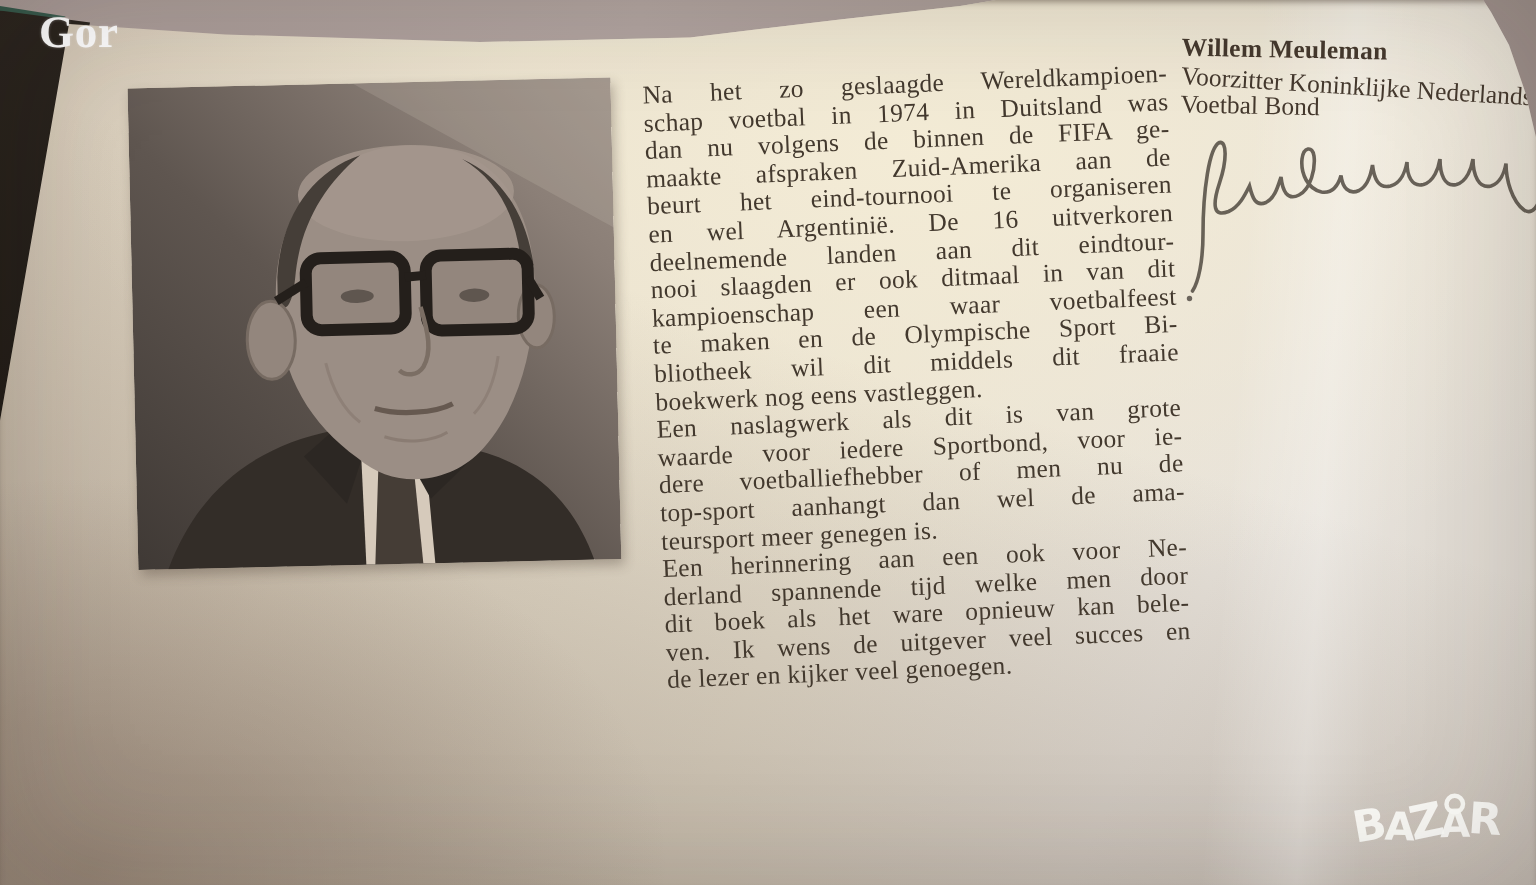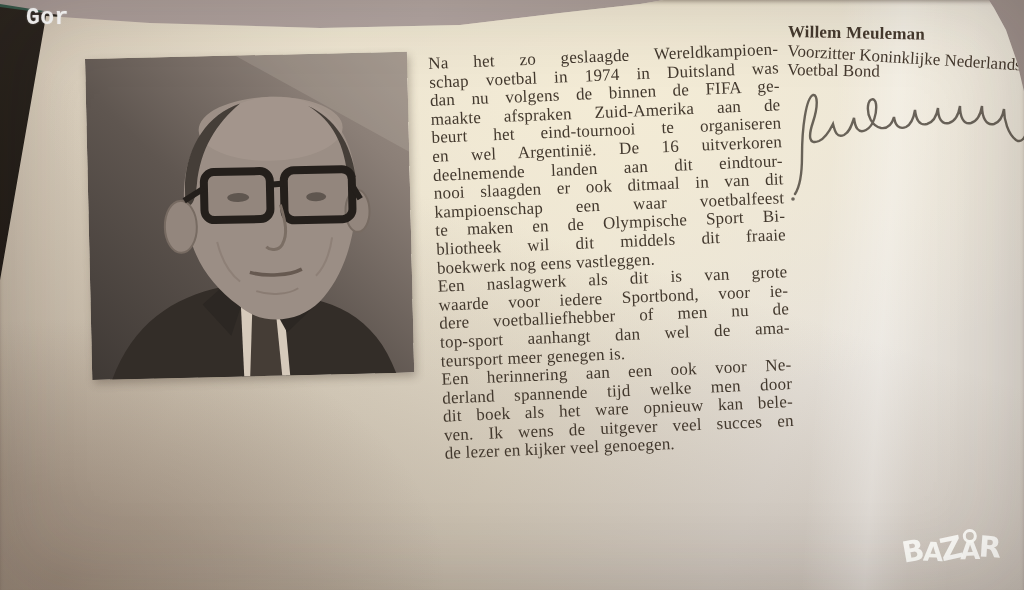--- a/index.html
+++ b/index.html
@@ -40,22 +40,22 @@
   .signatory{position:absolute;left:788px;top:22px;width:270px;
              transform:rotate(1.1deg);transform-origin:0 0;
              font-size:17px;line-height:19px;color:#45392e;}
   .signatory .name{font-weight:bold;letter-spacing:.2px;}
   .signatory .t1{transform:rotate(2.4deg);transform-origin:0 50%;white-space:nowrap;}
   .signatory .t2{white-space:nowrap;}
   .signature{position:absolute;left:780px;top:82px;width:252px;height:132px;}
   .signature svg{display:block;width:100%;height:100%;}
   
   .uploader{position:absolute;left:26px;top:5px;
-            font-family:Liberation Mono, monospace;font-weight:700;
-            font-size:23px;color:#fdfdfd;letter-spacing:.5px;
+            font-family:Liberation Serif, serif;font-weight:700;
+            font-size:30px;color:#fdfdfd;letter-spacing:.5px;
             text-shadow:0 0 2px rgba(255,255,255,.35);}
   .logo{position:absolute;left:902px;top:533px;transform:rotate(-3deg);
         font-family:"DejaVu Sans",sans-serif;font-weight:900;
         color:rgba(253,253,250,.92);white-space:nowrap;}
   .logo span{display:inline-block;font-size:29px;line-height:1;}
   .logo .item-0{transform:rotate(-7deg);}
   .logo .item-1{font-size:26px;transform:rotate(5deg) translateY(1px);margin-left:-1px;}
   .logo .item-2{font-size:31px;transform:rotate(-9deg);margin:0 -3px;}
   .logo .item-3{font-size:26px;transform:rotate(2deg) translateY(1px);position:relative;}
   .logo .item-3::after{content:"";position:absolute;left:50%;top:-8px;transform:translateX(-50%);

